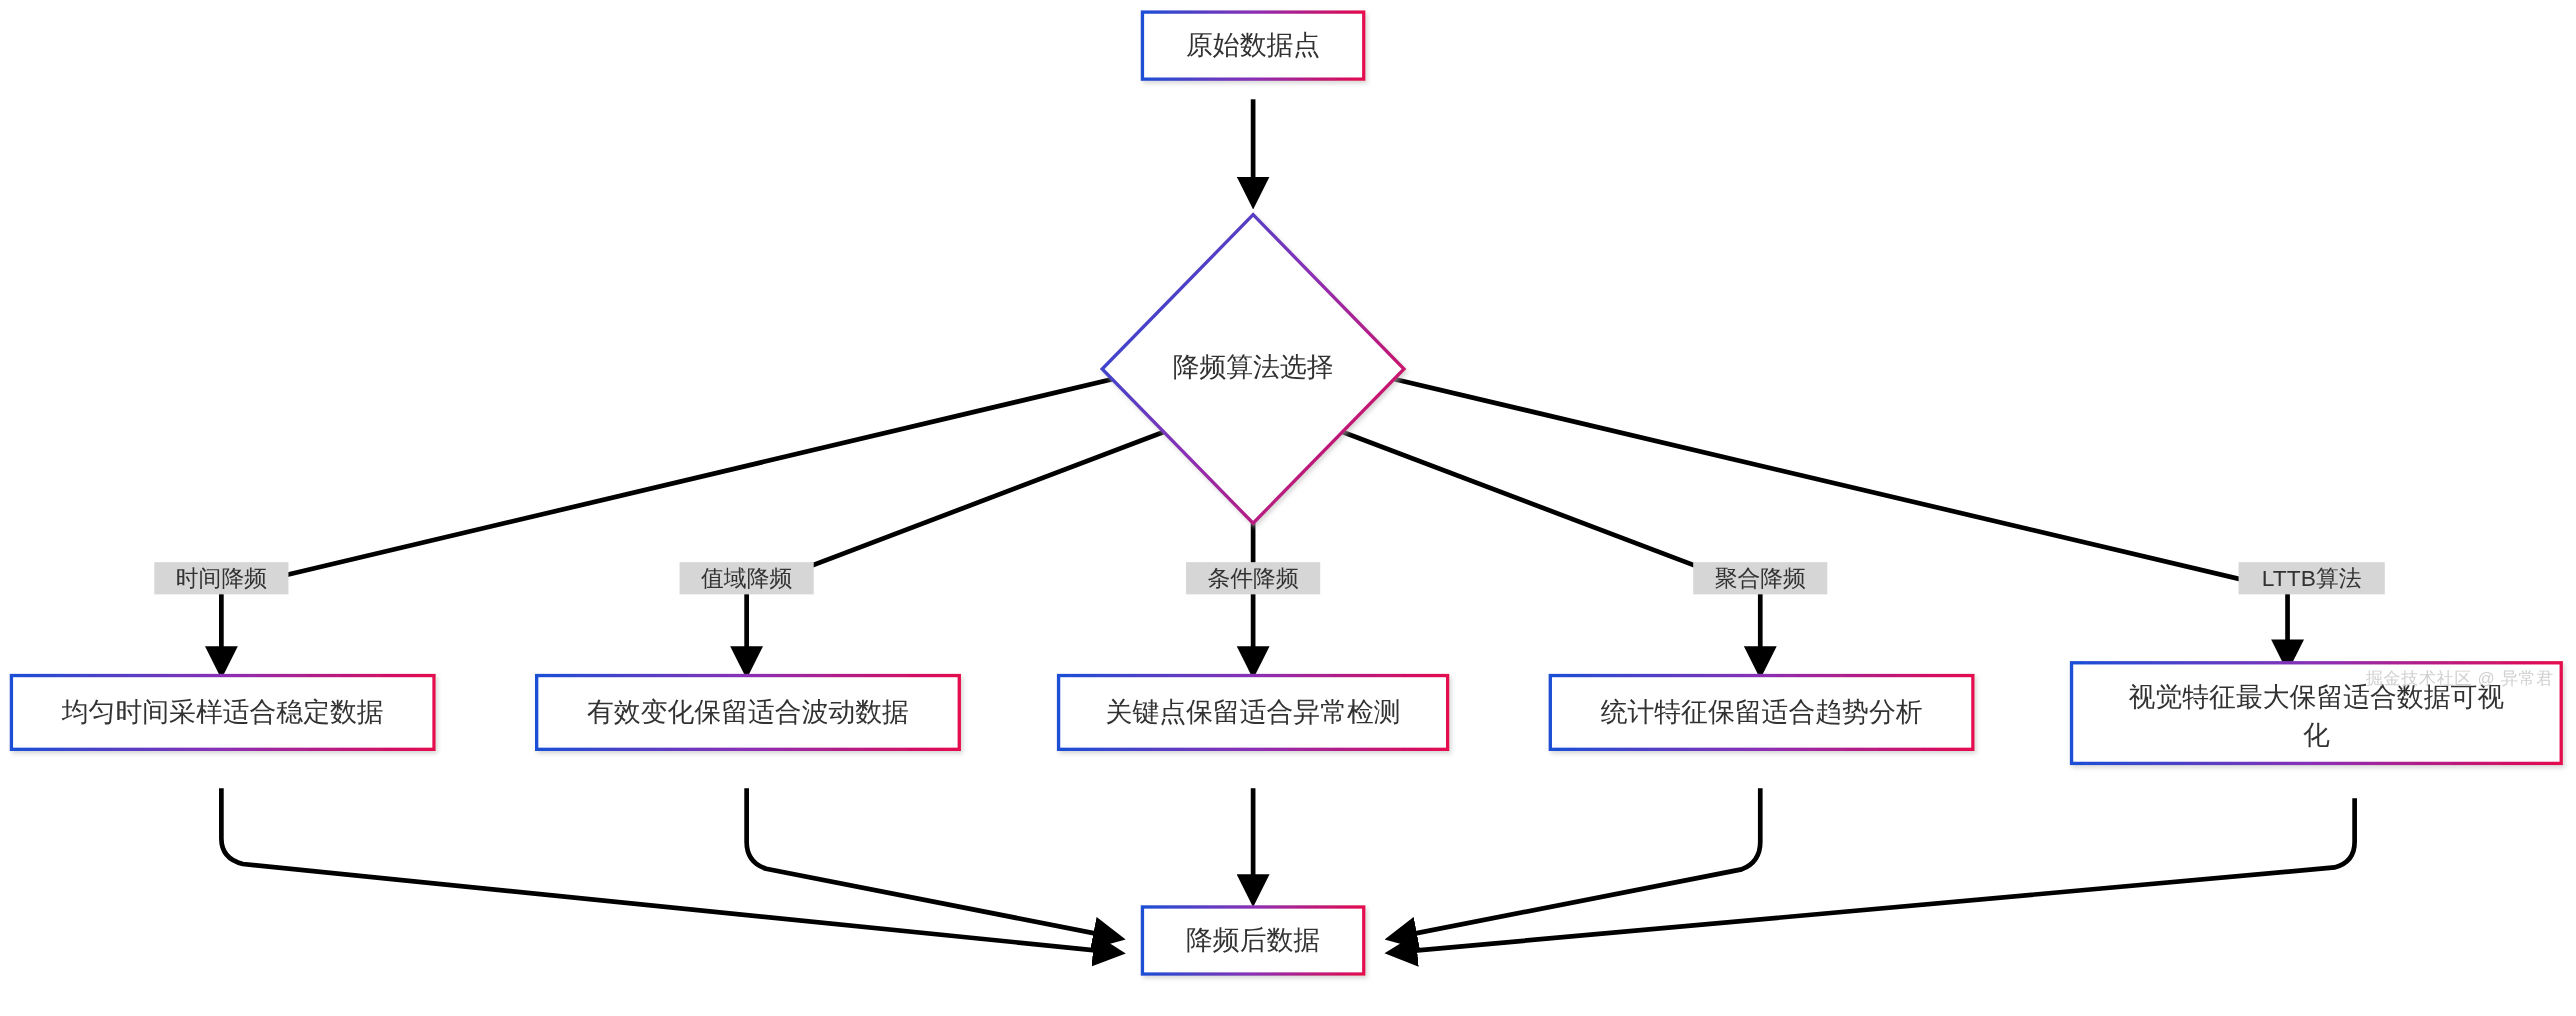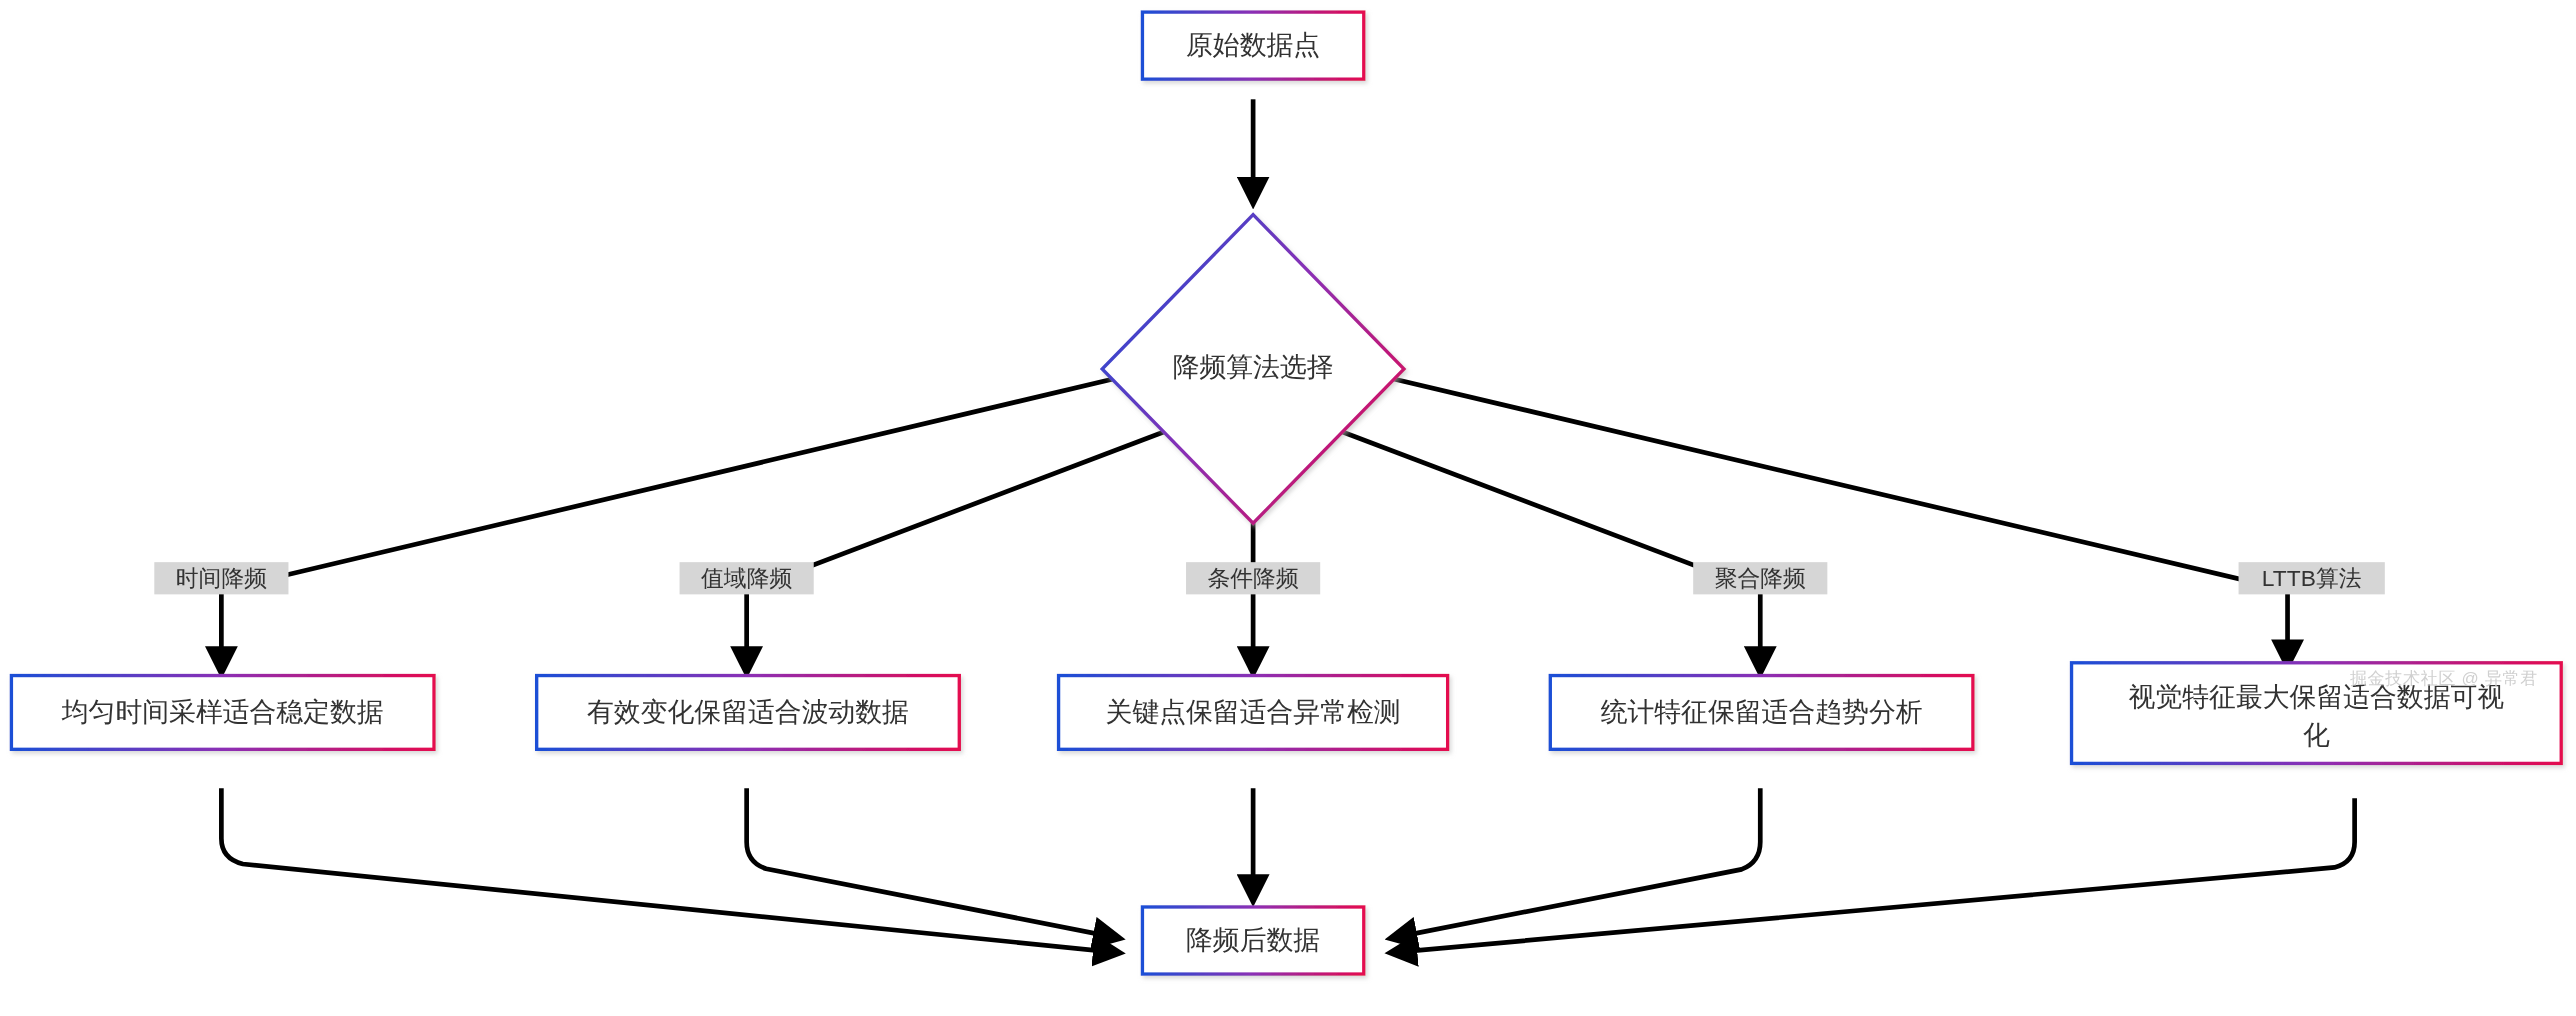--- a/index.html
+++ b/index.html
@@ -47,21 +47,21 @@
     stroke-width: 7;
   }
   .edge-label-bg {
     fill: #d6d6d6;
   }
   .node-face {
     fill: #ffffff;
   }
   .watermark {
     position: absolute;
-    right: 38px;
+    right: 22px;
     bottom: 25.5px;
     font-family: "Liberation Sans", sans-serif;
     font-size: 17px;
     color: #d0d0d0;
     letter-spacing: 0.7px;
     user-select: none;
   }
 </style>
 </head>
 <body>

